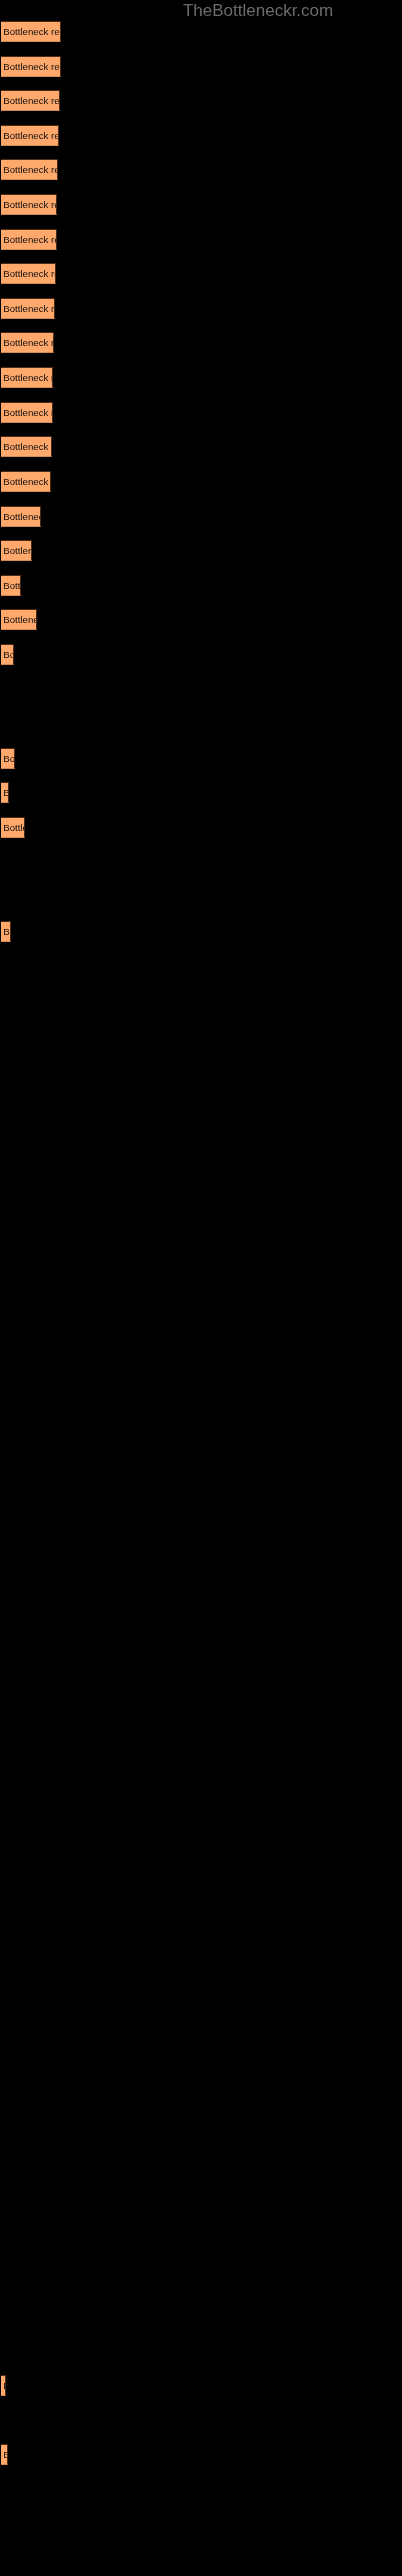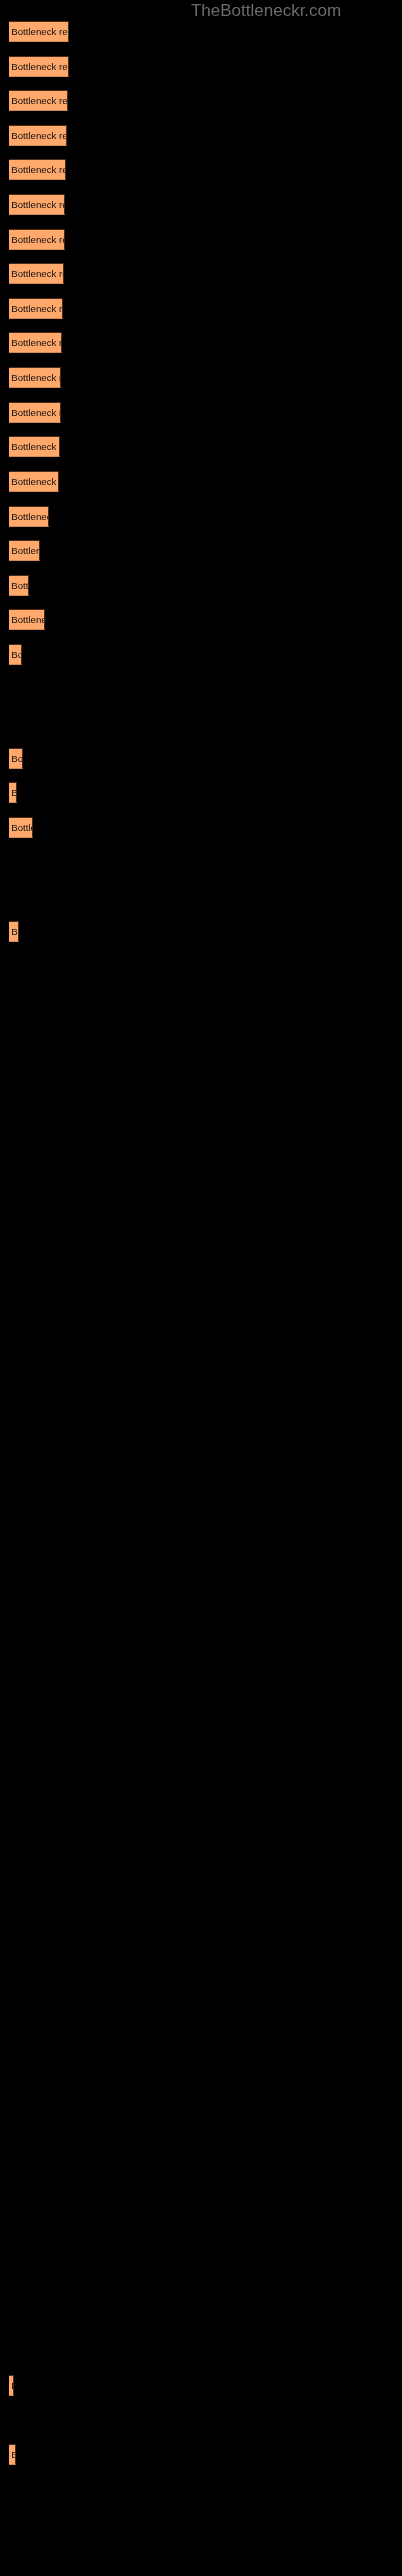--- a/index.html
+++ b/index.html
@@ -10,21 +10,21 @@
   body {
     width: 403px;
     height: 2576px;
     position: relative;
     overflow: hidden;
     font-family: "Liberation Sans", sans-serif;
     background: #000000;
   }
   #chart-root {
     position: absolute;
-    left: 8px;
+    left: 0;
     top: 0;
     width: 338px;
     height: 2576px;
     background: #000000;
   }
   #site-title {
     position: absolute;
     right: 4.8px;
     top: 0.8px;
     font-family: "Liberation Sans", sans-serif;

